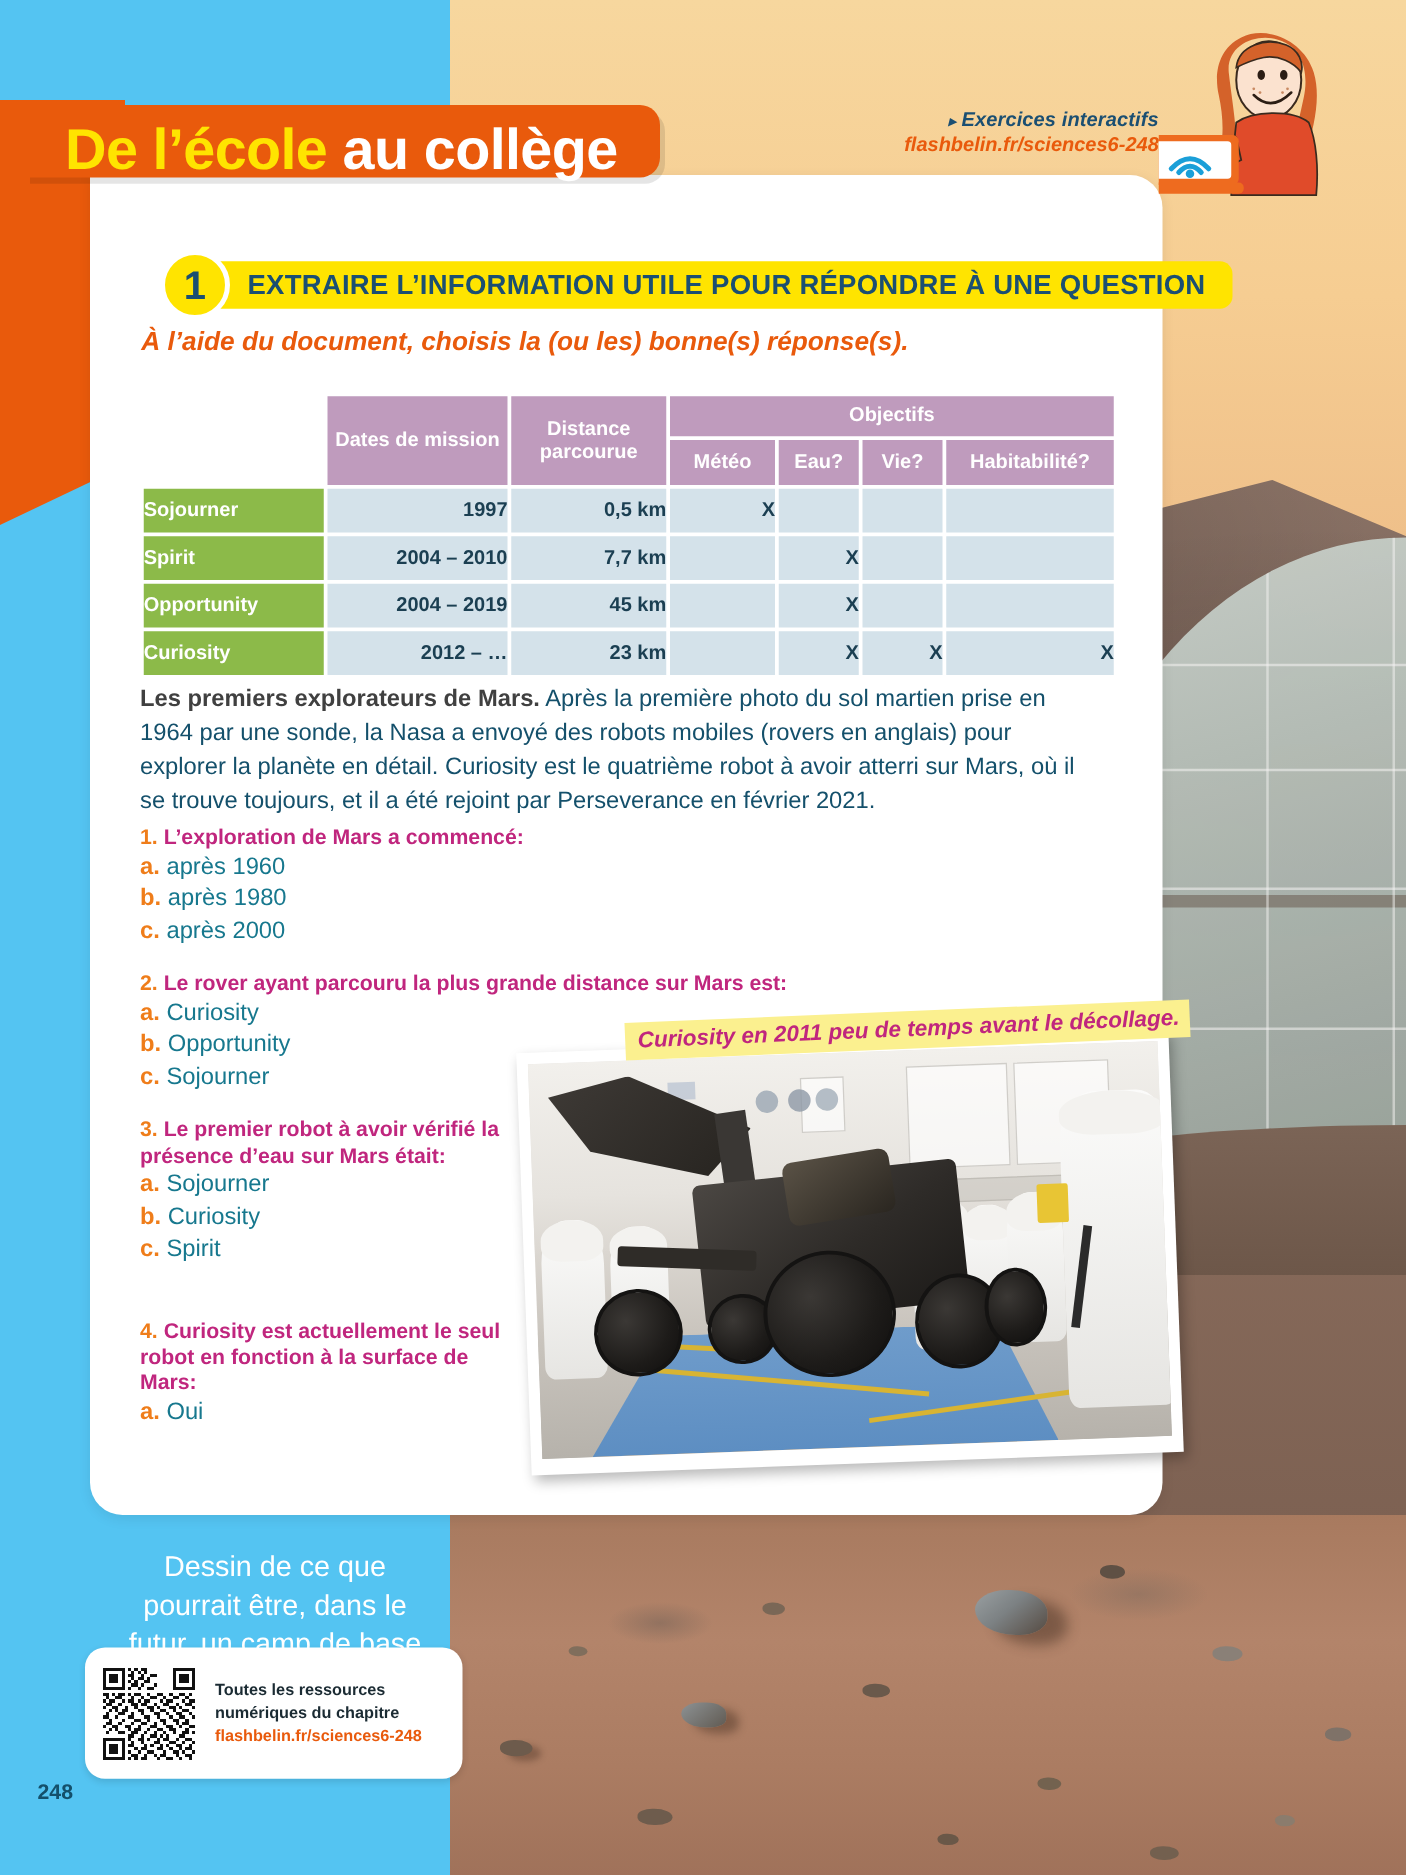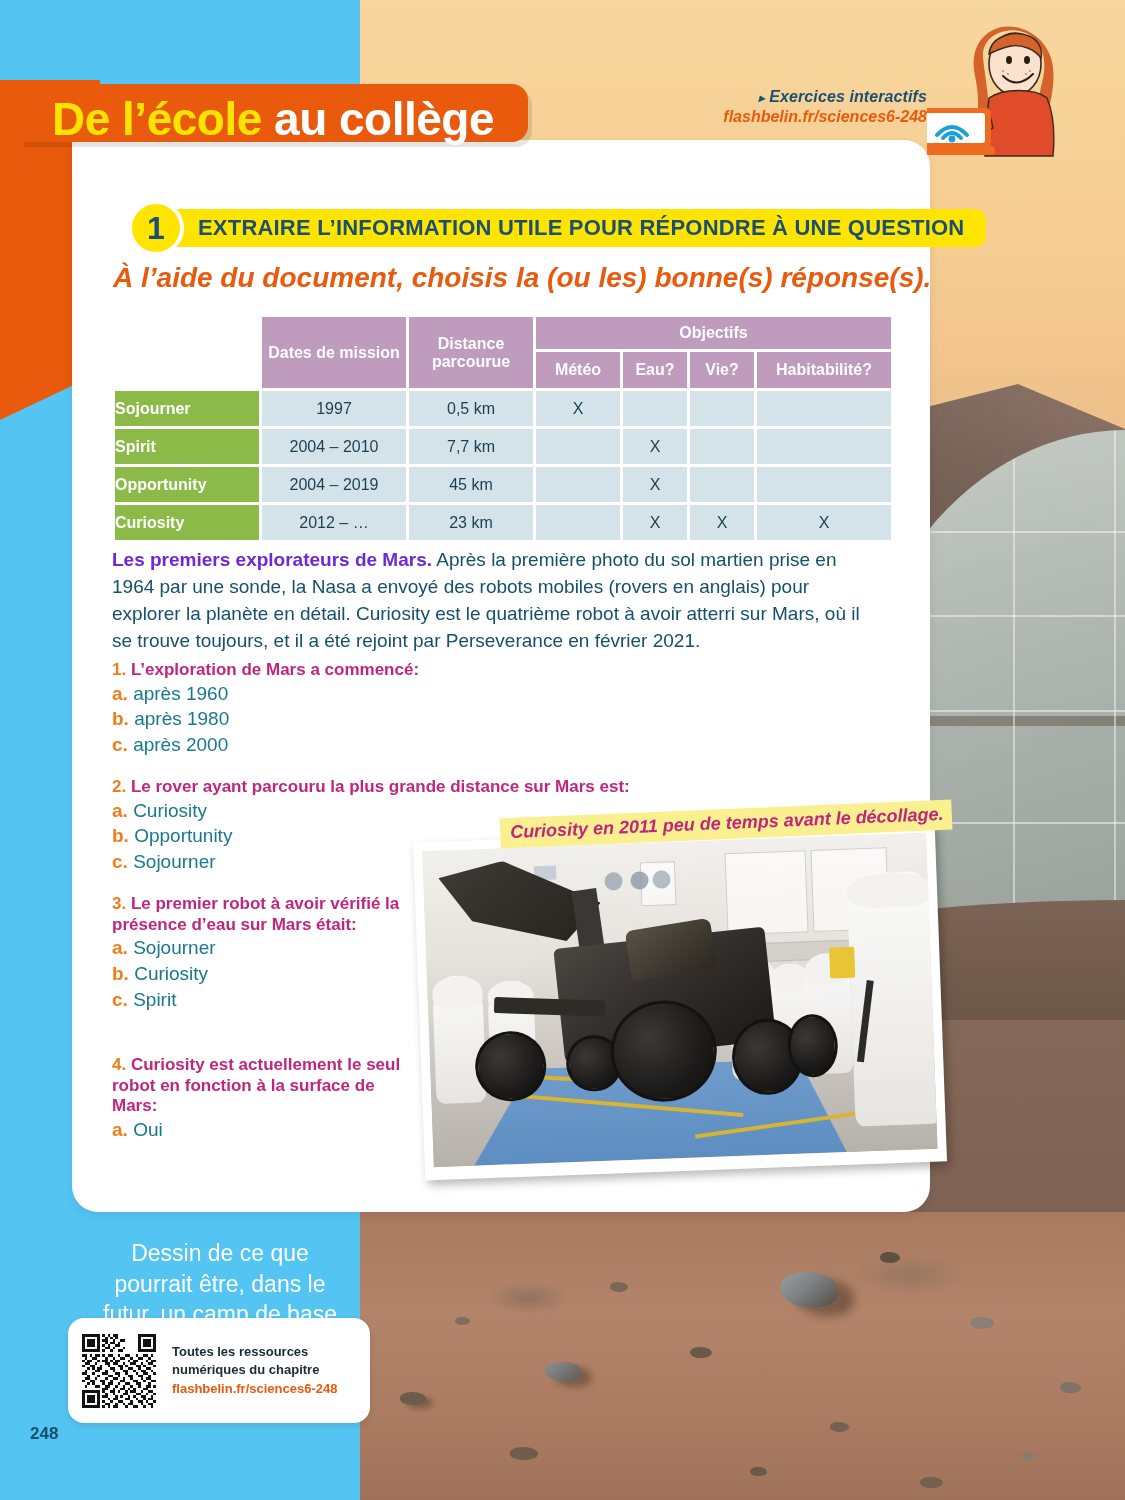--- a/index.html
+++ b/index.html
@@ -152,55 +152,55 @@
     border: 4px solid #ffffff;
   }
   .act-pill {
     background: #ffe400; color: #1b4f72;
     height: 38px; margin-left: -14px; padding: 0 22px 0 28px;
     display: flex; align-items: center; border-radius: 0 10px 10px 0;
     font-size: 22px; font-weight: bold; letter-spacing: .2px; white-space: nowrap;
   }
   .instruction {
     position: absolute; left: 113px; top: 262px;
-    color: #e95a0c; font-size: 28px; font-weight: bold; font-style: italic;
+    color: #e95a0c; font-size: 21px; font-weight: bold; font-style: italic;
   }
 
   
   .doc-table {
     position: absolute; left: 112px; top: 314px;
     border-collapse: separate; border-spacing: 3px;
     font-size: 16px; color: #14506b;
   }
   .doc-table th, .doc-table td { padding: 0; }
   .th-purple {
     background: #bf9bbd; color: #ffffff; font-weight: bold;
     text-align: center; vertical-align: middle; line-height: 1.12;
   }
   .th-empty { background: transparent; }
   .row-label {
     background: #8cba49; color: #ffffff; font-weight: bold;
     text-align: left; padding-left: 9px; width: 144px; height: 35px;
   }
   .cell {
-    background: #d4e2ea; text-align: center; height: 23px; color: #1b3f52;
+    background: #d4e2ea; text-align: right; height: 23px; color: #1b3f52; font-weight: bold;
   }
   .w-dates { width: 144px; }
   .w-dist { width: 124px; }
   .w-meteo { width: 84px; }
   .w-eau { width: 64px; }
   .w-vie { width: 64px; }
   .w-hab { width: 134px; }
 
   
   .para {
     position: absolute; left: 112px; top: 546px; width: 770px;
     font-size: 19px; line-height: 1.43; color: #14506b;
   }
-  .para b { color: #6d28d9; }
+  .para b { color: #404040; }
 
   
   .qwrap { position: absolute; left: 112px; top: 660px; width: 300px; }
   .q-title {
     color: #c0267e; font-size: 17px; font-weight: bold; line-height: 1.22;
   }
   .q-title .qnum { color: #ef7d1a; }
   .q-opt {
     color: #17788e; font-size: 19px; line-height: 1.30; margin-top: 1px;
   }

